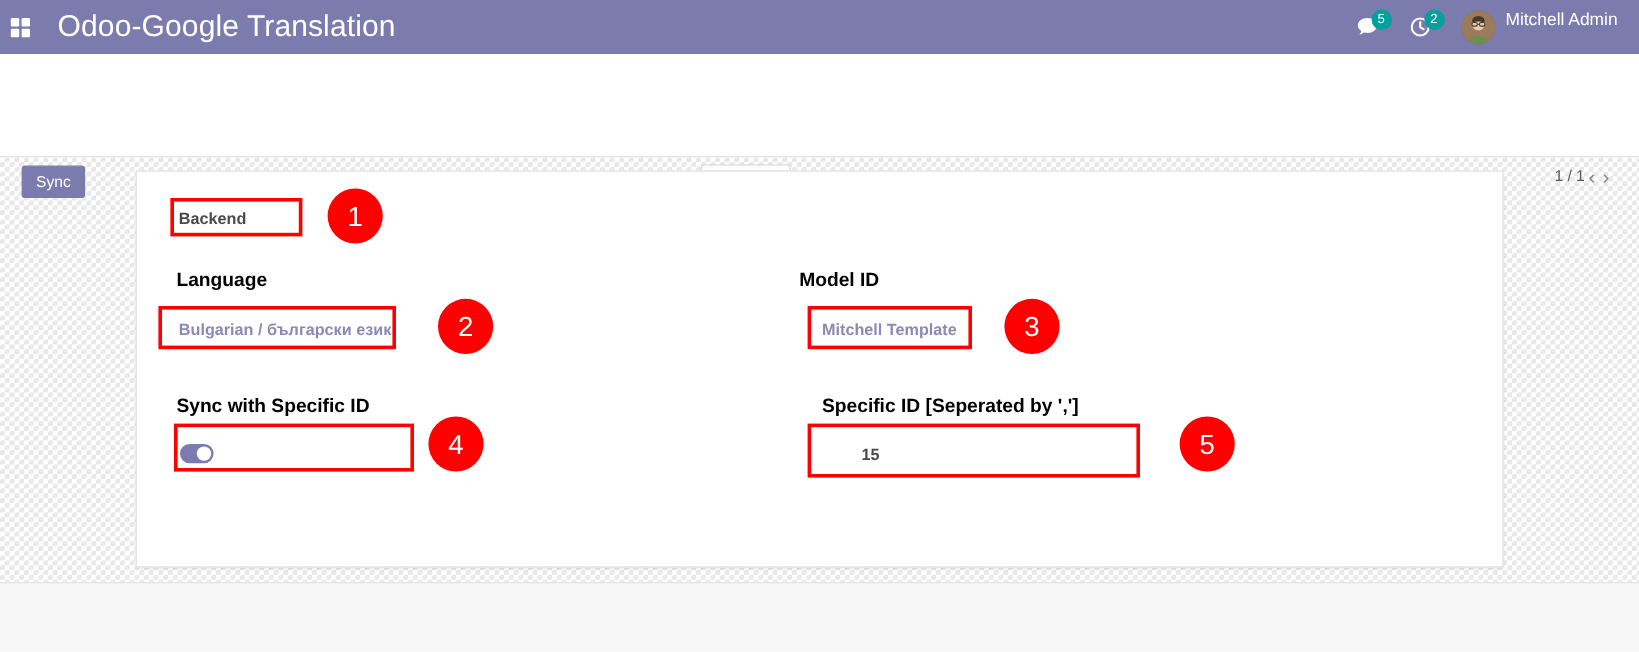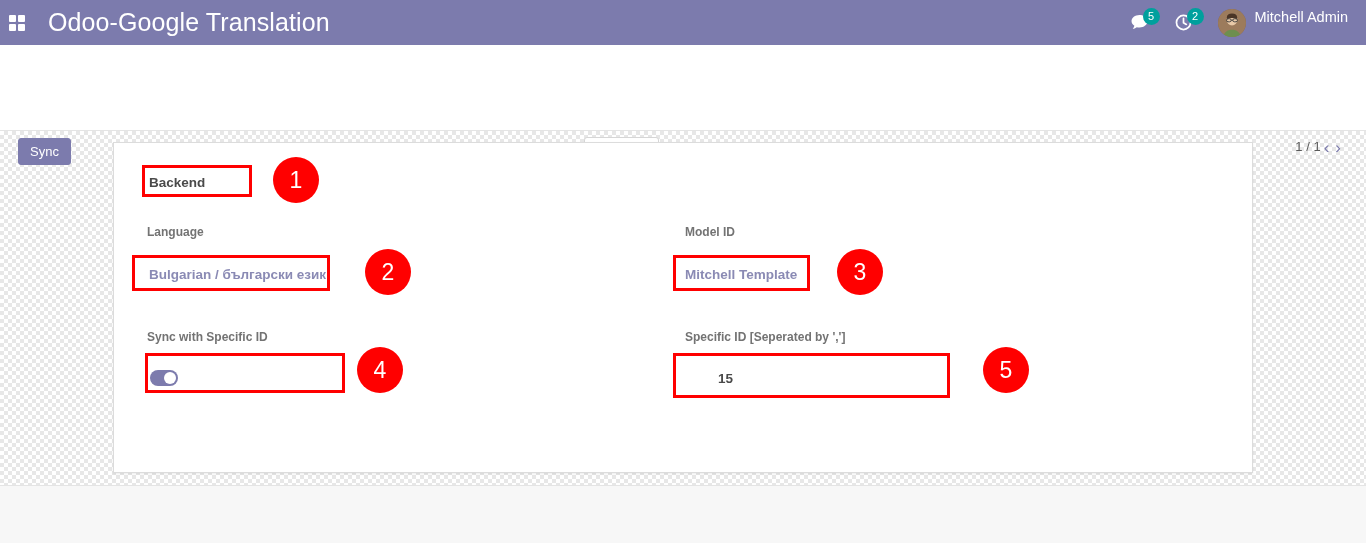--- a/index.html
+++ b/index.html
@@ -183,23 +183,23 @@
     left: 113px; top: 142px;
     width: 1140px; height: 331px;
     background: #ffffff;
     border: 1px solid #dcdcdc;
     box-shadow: 0 1px 2px rgba(0,0,0,0.08);
   }
   .form-inner { position: relative; width: 100%; height: 100%; }
 
   .field-label {
     position: absolute;
-    font-size: 12px;
+    font-size: 16px;
     font-weight: bold;
-    color: #737373;
+    color: #000000;
     white-space: nowrap;
   }
   .field-value {
     position: absolute;
     font-size: 13.5px;
     color: #4a4a4a;
     white-space: nowrap;
     font-weight: bold;
   }
   .field-value.link { color: #8a8ab4; }
@@ -319,21 +319,21 @@
 </div>
 
 <div class="form-card">
   <div class="form-inner">
 
     <div class="field-value" style="left:35px; top:32px;">Backend</div>
 
     <div class="field-label" style="left:33px; top:82px;">Language</div>
     <div class="field-value link" style="left:35px; top:124px;">Bulgarian / български език</div>
 
-    <div class="field-label" style="left:571px; top:82px;">Model ID</div>
+    <div class="field-label" style="left:552px; top:82px;">Model ID</div>
     <div class="field-value link" style="left:571px; top:124px;">Mitchell Template</div>
 
     <div class="field-label" style="left:33px; top:187px;">Sync with Specific ID</div>
     <div class="toggle" style="left:36px; top:227px;">
       <span class="knob"></span>
     </div>
 
     <div class="field-label" style="left:571px; top:187px;">Specific ID [Seperated by ',']</div>
     <div class="field-value" style="left:604px; top:228px;">15</div>
 

